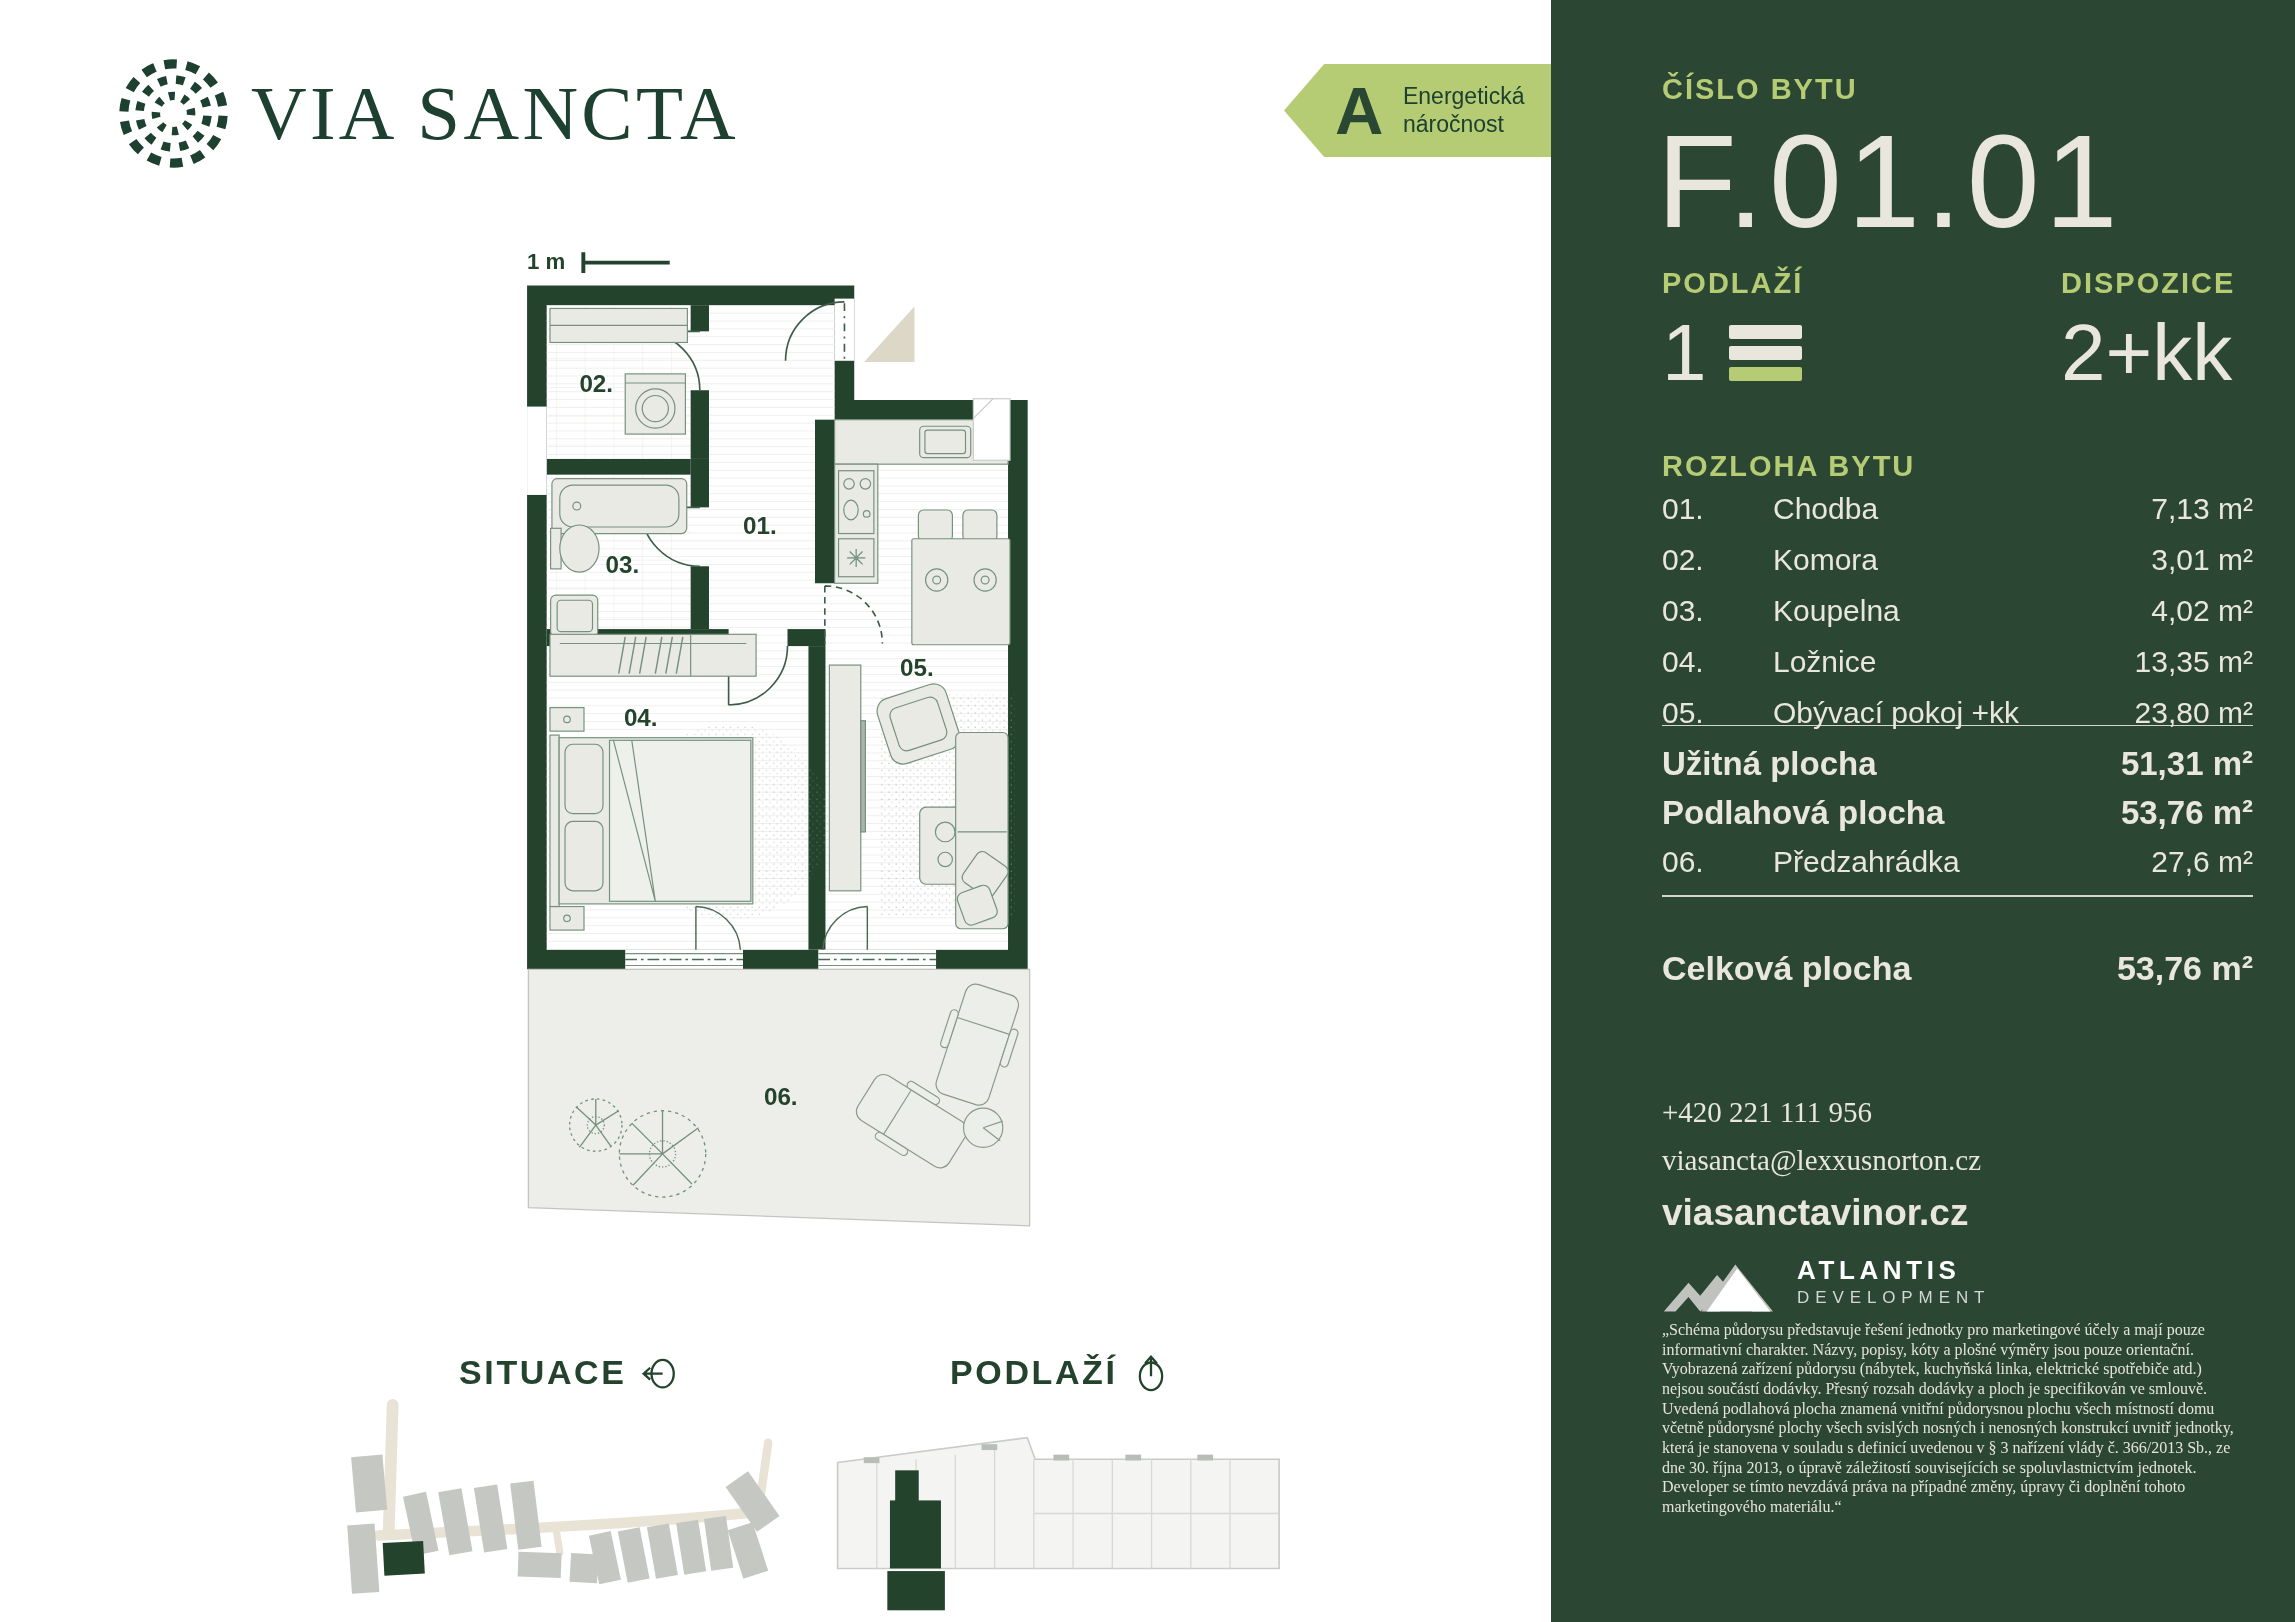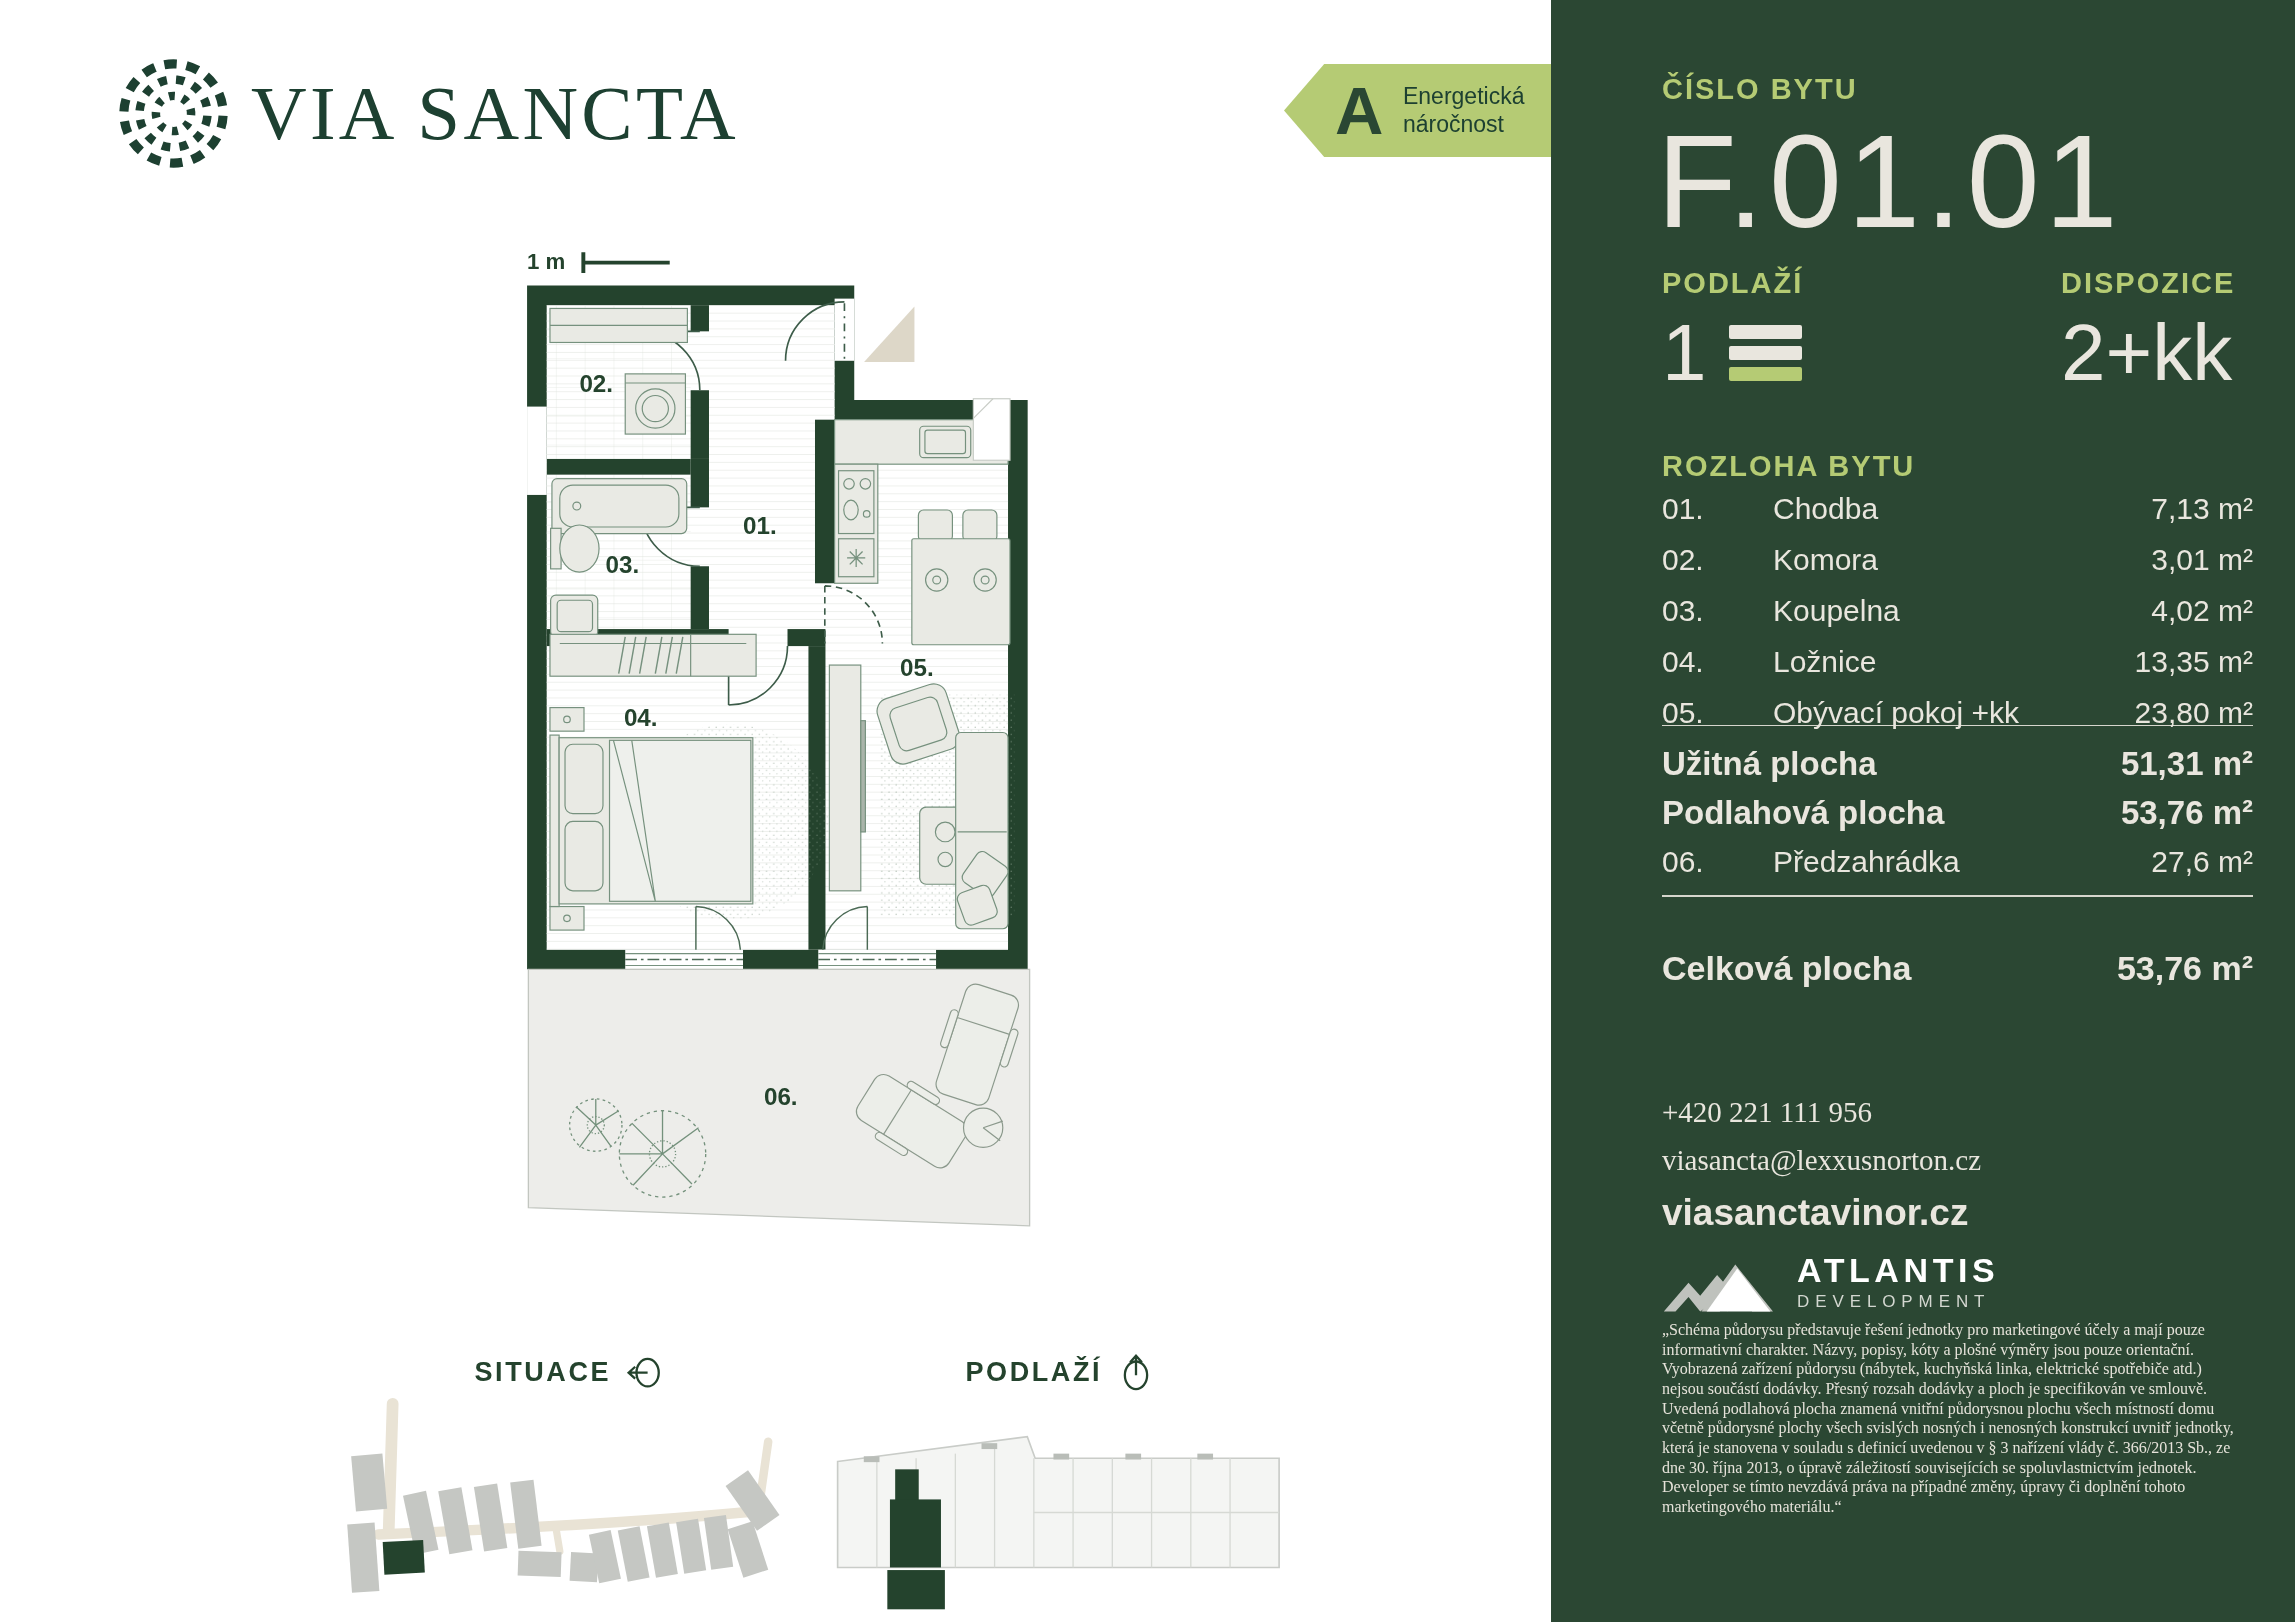--- a/index.html
+++ b/index.html
@@ -33,32 +33,32 @@
   .row{display:flex;align-items:baseline;font-size:30px;}
   .row .num{width:111px;flex:none;}
   .row .name{flex:1;}
   .row .area{text-align:right;white-space:nowrap;}
   .sumrow{display:flex;align-items:flex-end;font-size:33px;font-weight:600;}
   .sumrow .name{flex:1;}
   .hairline{border-top:1.3px solid rgba(233,230,222,.9);}
   .hairline.thick{border-top-width:2.6px;}
   .serif{font-family:"Liberation Serif",serif;}
   .contact-line{font-size:29px;line-height:1;}
-  .atl-name{font-size:34px;font-weight:700;letter-spacing:4.6px;color:#ffffff;line-height:1;}
+  .atl-name{font-size:26px;font-weight:700;letter-spacing:4.6px;color:#ffffff;line-height:1;}
   .atl-sub{font-size:17px;letter-spacing:5.9px;color:#d3d7d0;margin-top:6.5px;line-height:1;}
   .disclaimer{font-family:"Liberation Serif",serif;font-size:16px;line-height:1.23;
               color:#e6e3da;width:582px;text-align:left;}
 
   
   .planwrap{left:527px;top:243px;width:504px;height:1011px;}
 
   
   .mini{display:flex;flex-direction:column;align-items:center;gap:5.2px;}
   .mini-head{display:flex;align-items:center;gap:14.4px;}
-  .mini-label{font-size:27px;font-weight:700;letter-spacing:2.6px;color:#24432d;}
+  .mini-label{font-size:34px;font-weight:700;letter-spacing:2.6px;color:#24432d;}
   text{font-family:"Liberation Sans",sans-serif;}
   .roomlbl{font-size:37px;font-weight:600;fill:#24432d;}
 </style>
 </head>
 <body>
 
 <div class="page">
 
   <div class="abs logo">
     <svg width="111" height="111" viewBox="0 0 170 170">

